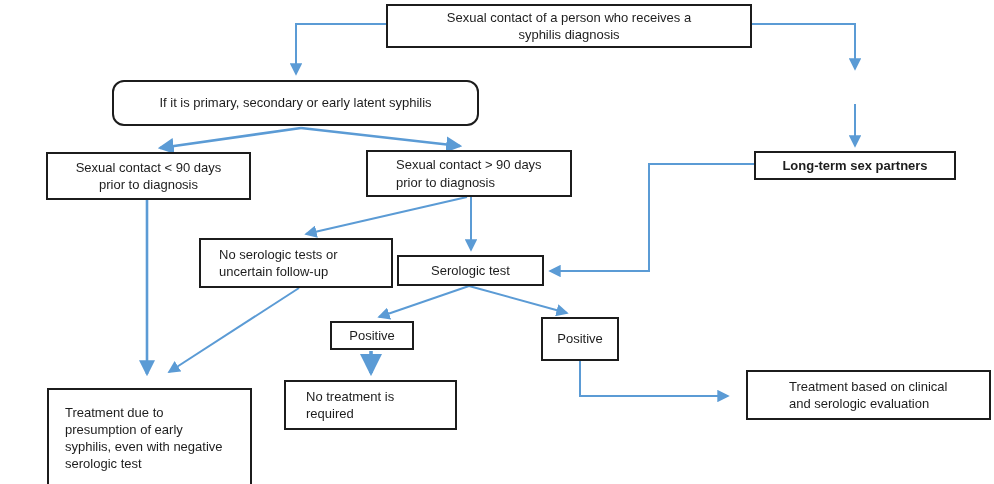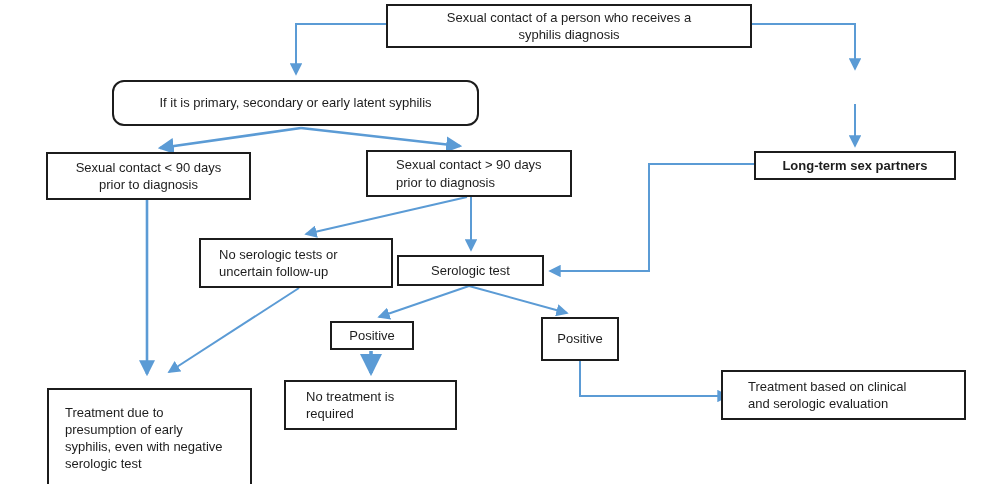--- a/index.html
+++ b/index.html
@@ -45,21 +45,21 @@
   .n-late         { left:628px; top:75px;  width:366px; height:29px; }
   .n-lt90         { left:2px;   top:152px; width:205px; height:48px; }
   .n-gt90         { left:322px; top:150px; width:206px; height:47px; padding-left:28px; }
   .n-longterm     { left:710px; top:151px; width:202px; height:29px;font-weight:bold; }
   .n-noserologic  { left:155px; top:238px; width:194px; height:50px; padding-left:18px; }
   .n-serologic    { left:353px; top:255px; width:147px; height:31px; }
   .n-negative     { left:286px; top:321px; width:84px;  height:29px; }
   .n-positive     { left:497px; top:317px; width:78px;  height:44px; }
   .n-no-treatment { left:240px; top:380px; width:173px; height:50px; padding-left:20px; }
   .n-treat-presumption { left:3px; top:388px; width:205px; height:100px; padding-left:16px; }
-  .n-treat-clinical    { left:677px; top:370px; width:245px; height:50px; padding-left:25px; }
+  .n-treat-clinical    { left:702px; top:370px; width:245px; height:50px; padding-left:41px; }
   .edge { fill:none; stroke:#5B9BD5; }
   .w2   { stroke-width:2px; }
   .w25  { stroke-width:2.6px; }
   .w35  { stroke-width:3.6px; }
 </style>
 </head>
 <body>
 
 <div class="canvas">
 

